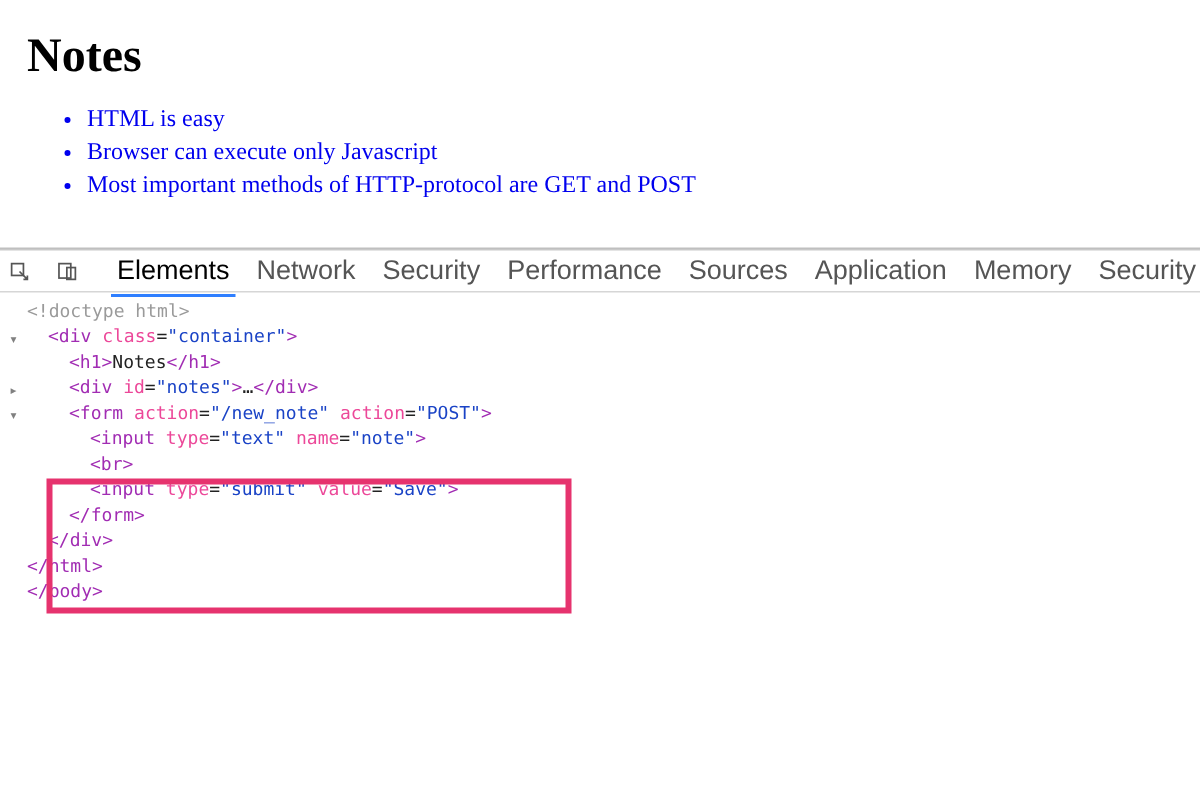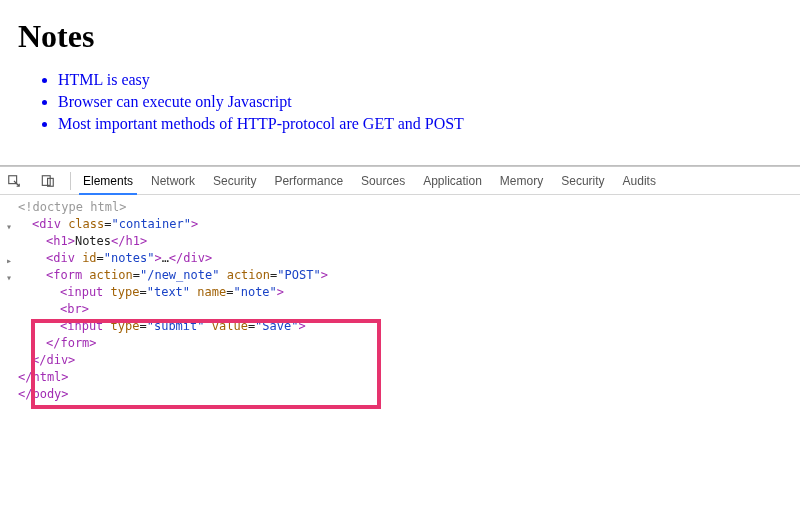--- a/index.html
+++ b/index.html
@@ -62,21 +62,21 @@
     font-family: -apple-system, BlinkMacSystemFont, "Segoe UI", Arial, sans-serif;
     color: #5a5a5a;
     border-top: 1px solid #c9c9c9;
   }
   .dt-tabs {
     display: flex;
     align-items: center;
     height: 28px;
     padding: 0 6px;
     border-bottom: 1px solid #d6d6d6;
-    font-size: 12px;
+    font-size: 18px;
     column-gap: 18px;
   }
   .dt-icon {
     width: 16px; height: 16px;
     display: inline-flex; align-items: center; justify-content: center;
     color: #555;
   }
   .dt-icon svg { stroke: currentColor; fill: none; stroke-width: 1.3; }
   .dt-tab { cursor: default; color: #555; font-family: Helvetica, Arial, sans-serif; }
   .dt-tab.active { color: #000; position: relative; }
@@ -106,21 +106,21 @@
   .dots-badge {
     position: absolute; left: -10px; top: 2px;
     font-size: 9px; letter-spacing: 2px; color: #777;
   }
   .indent1 { padding-left: 14px; }
   .indent2 { padding-left: 28px; }
   .indent3 { padding-left: 42px; }
   .indent4 { padding-left: 56px; }
 
   .tag { color: #a12cb3; }
-  .attr-name { color: #a16207; }
+  .attr-name { color: #ec4899; }
   .attr-val { color: #1a43c6; }
   .plain { color: #222; }
   .doctype { color: #9a9a9a; }
   .eq0 { color: #9a9a9a; font-style: italic; }
 
   .pink-outline {
     position: absolute;
     border: 4px solid #e6336e;
     pointer-events: none;
   }

